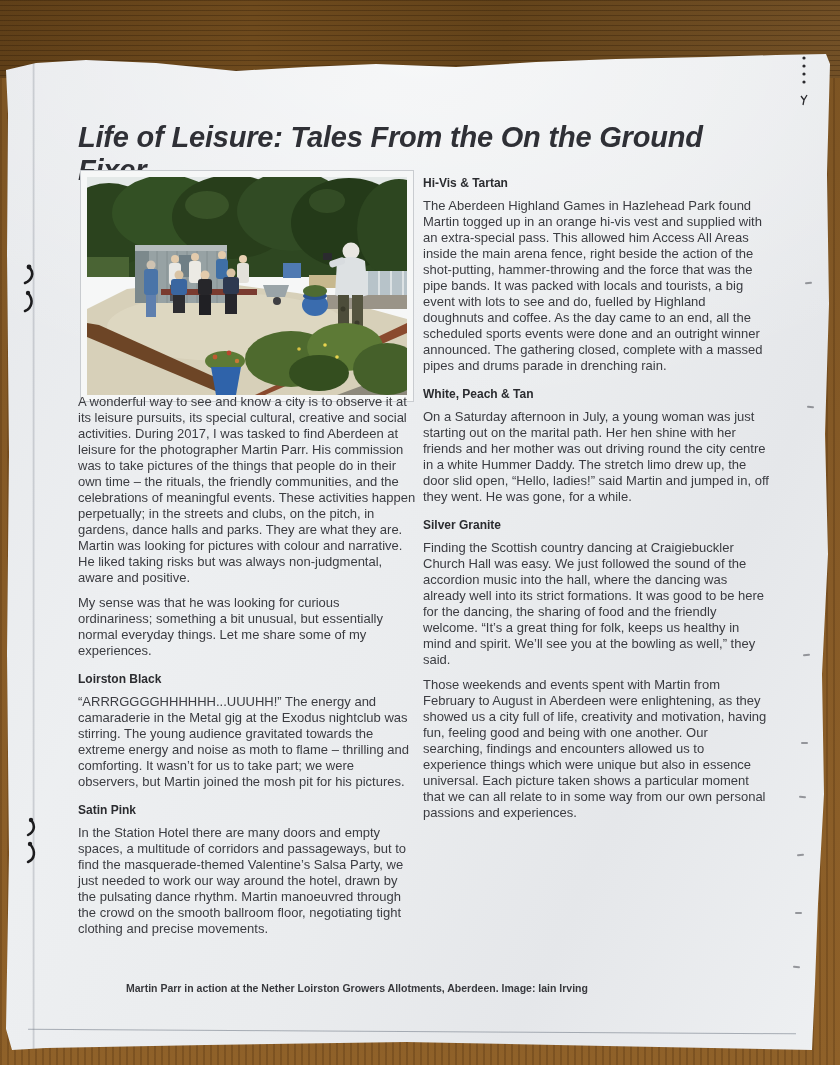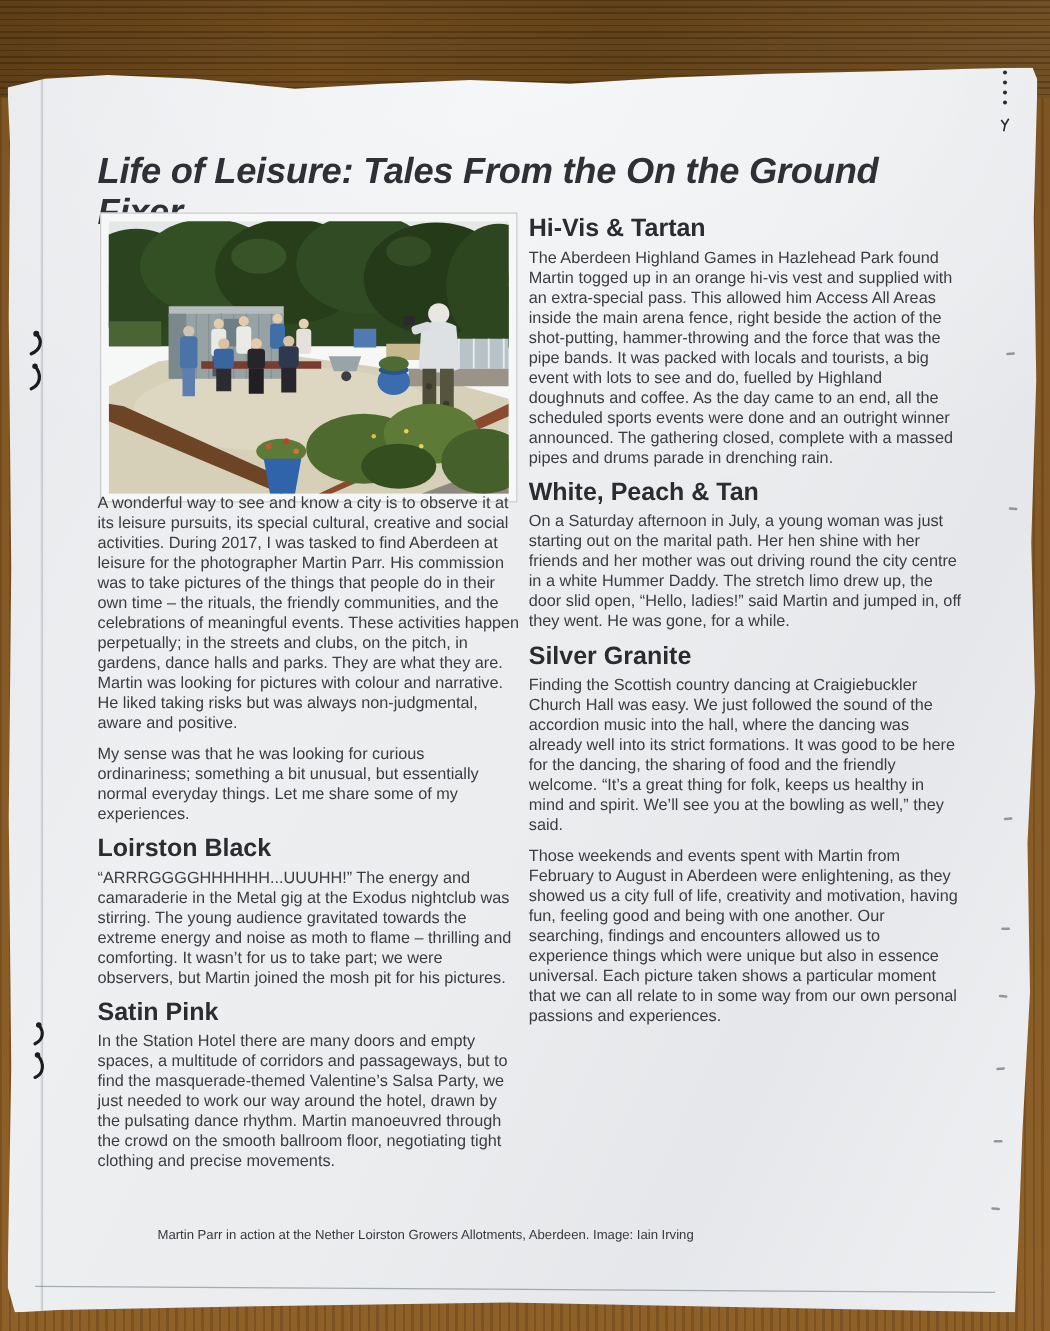--- a/index.html
+++ b/index.html
@@ -40,26 +40,26 @@
   }
   .photo-frame{
     position:absolute;left:74px;top:116px;width:334px;height:232px;
     background:#f6f7f7;border:1px solid #c9ccd0;box-sizing:border-box;padding:6px;
   }
   .photo-frame svg{display:block;width:320px;height:218px;}
   .col{position:absolute;font-size:13px;line-height:16px;color:#3b3c41;}
   .col-left{left:72px;top:340px;width:338px;}
   .col-right{left:417px;top:120px;width:346px;}
   .col p{margin:0 0 9px 0;}
-  .col h2{font-size:20px;line-height:19px;font-weight:700;color:#2b2c30;margin:11px 0 5px 0;}
+  .col h2{font-size:12px;line-height:19px;font-weight:700;color:#2b2c30;margin:11px 0 5px 0;}
   .col h2.first{margin-top:0;}
   .byline i{font-style:italic;}
   .photo-caption{
     position:absolute;left:72px;top:928px;width:640px;
-    font-size:10.5px;font-weight:400;color:#38393d;padding-left:48px;
+    font-size:10.5px;font-weight:700;color:#38393d;padding-left:48px;
   }
   .staple{position:absolute;width:22px;height:56px;}
   .staple-top{left:12px;top:208px;}
   .staple-bottom{left:14px;top:762px;}
   .binder-dots{position:absolute;right:22px;top:0px;width:8px;height:52px;}
   .tick{position:absolute;width:7px;height:2px;background:#4c4f56;opacity:.55;border-radius:1px;}
 </style>
 </head>
 <body>
 

